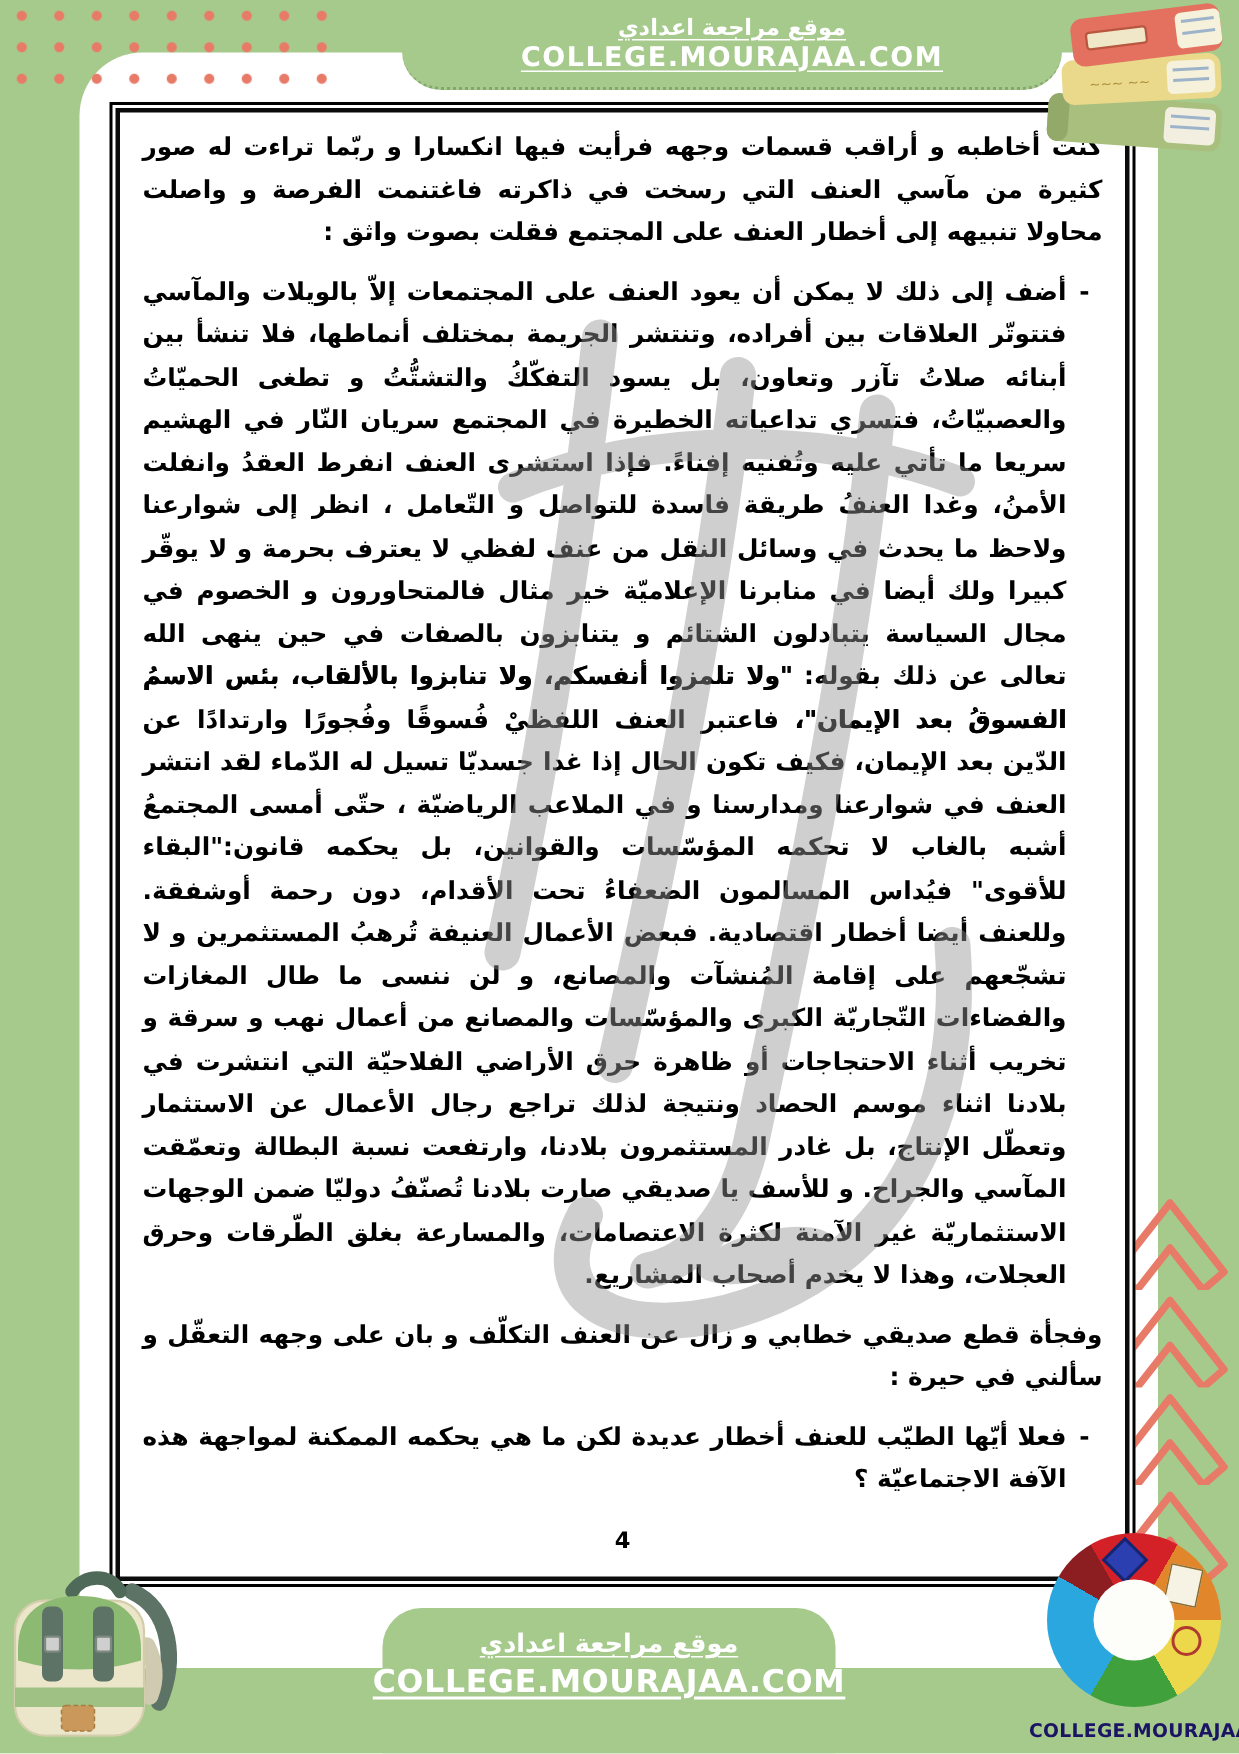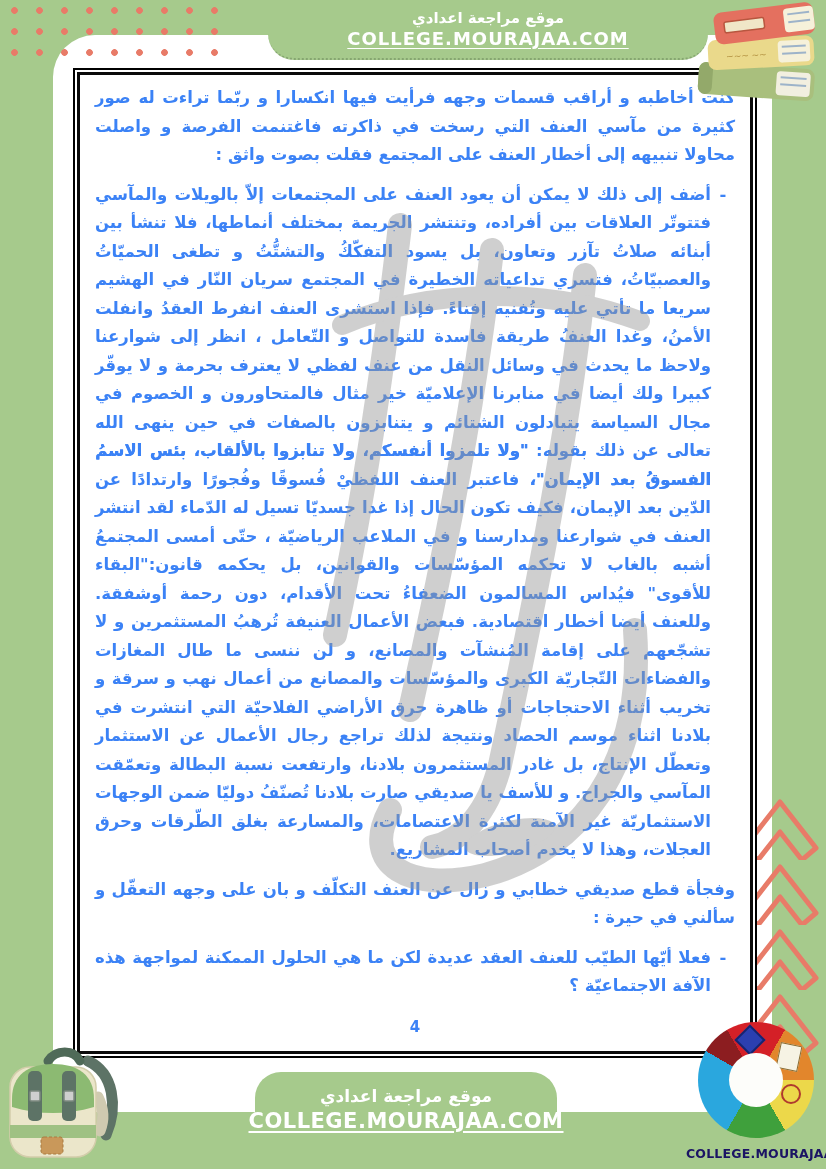--- a/index.html
+++ b/index.html
@@ -9,30 +9,30 @@
   .sheet{position:absolute;left:53px;top:35px;width:719px;height:1077px;background:#ffffff;
          border-radius:42px;}
   
   .dots{position:absolute;left:2px;top:0;width:230px;height:63px;
         background-image:radial-gradient(circle,#e87b68 3px,rgba(0,0,0,0) 3.7px);
         background-size:25px 21px;z-index:6;}
   
   .header-tab{position:absolute;left:268px;top:0;width:440px;height:58px;background:#a6ca8c;
         border-radius:0 0 26px 26px;display:flex;flex-direction:column;align-items:center;
         justify-content:center;gap:1px;z-index:5;border-bottom:2px dotted rgba(40,60,30,.25);}
-  .site-ar{color:#fff;font-weight:bold;font-size:15px;
+  .site-ar{color:#fff;font-weight:bold;font-size:15px;text-decoration:underline;
         text-underline-offset:3px;direction:rtl;}
   .site-url{color:#fff;font-weight:bold;font-size:18px;letter-spacing:1px;
         text-decoration:underline;text-underline-offset:3px;}
   
   .doc{position:absolute;left:73px;top:68px;width:684px;height:990px;background:#fff;
        border:2px solid #000;box-sizing:border-box;z-index:4;}
   .doc-inner{position:absolute;inset:2px;border:3px solid #0b0b0b;box-sizing:border-box;
        padding:9px 15px 0;overflow:hidden;}
-  .body-text{direction:rtl;text-align:justify;font-weight:bold;color:#3b82f6;
+  .body-text{direction:rtl;text-align:justify;font-weight:bold;color:#000000;
        font-size:16.5px;line-height:28.5px;}
   .para{margin:0 0 11px 0;}
   .dash-para{display:flex;}
   .dash-marker{flex:0 0 24px;text-align:center;}
   .dash-text{flex:1;}
   .quote-heavy{text-shadow:.4px 0 currentColor;}
   .page-num{text-align:center;direction:ltr;font-size:15px;font-weight:bold;margin-top:12px;}
   
   .watermark{position:absolute;inset:0;pointer-events:none;opacity:.45;}
   
@@ -112,21 +112,21 @@
             <span>أضف إلى ذلك لا يمكن أن يعود العنف على المجتمعات إلاّ بالويلات والمآسي فتتوتّر العلاقات بين أفراده، وتنتشر الجريمة بمختلف أنماطها، فلا تنشأ بين أبنائه صلاتُ تآزر وتعاون، بل يسود التفكّكُ والتشتُّتُ و تطغى الحميّاتُ والعصبيّاتُ، فتسري تداعياته الخطيرة في المجتمع سريان النّار في الهشيم سريعا ما تأتي عليه وتُفنيه إفناءً. فإذا استشرى العنف انفرط العقدُ وانفلت الأمنُ، وغدا العنفُ طريقة فاسدة للتواصل و التّعامل ، انظر إلى شوارعنا ولاحظ ما يحدث في وسائل النقل من عنف لفظي لا يعترف بحرمة و لا يوقّر كبيرا ولك أيضا في منابرنا الإعلاميّة خير مثال فالمتحاورون و الخصوم في مجال السياسة يتبادلون الشتائم و يتنابزون بالصفات في حين ينهى الله تعالى عن ذلك بقوله:</span>
             <span class="quote-heavy">"ولا تلمزوا أنفسكم، ولا تنابزوا بالألقاب، بئس الاسمُ الفسوقُ بعد الإيمان"،</span>
             <span>فاعتبر العنف اللفظيْ فُسوقًا وفُجورًا وارتدادًا عن الدّين بعد الإيمان، فكيف تكون الحال إذا غدا جسديّا تسيل له الدّماء لقد انتشر العنف في شوارعنا ومدارسنا و في الملاعب الرياضيّة ، حتّى أمسى المجتمعُ أشبه بالغاب لا تحكمه المؤسّسات والقوانين، بل يحكمه قانون:"البقاء للأقوى" فيُداس المسالمون الضعفاءُ تحت الأقدام، دون رحمة أوشفقة. وللعنف أيضا أخطار اقتصادية. فبعض الأعمال العنيفة تُرهبُ المستثمرين و لا تشجّعهم على إقامة المُنشآت والمصانع، و لن ننسى ما طال المغازات والفضاءات التّجاريّة الكبرى والمؤسّسات والمصانع من أعمال نهب و سرقة و تخريب أثناء الاحتجاجات أو ظاهرة حرق الأراضي الفلاحيّة التي انتشرت في بلادنا اثناء موسم الحصاد ونتيجة لذلك تراجع رجال الأعمال عن الاستثمار وتعطّل الإنتاج، بل غادر المستثمرون بلادنا، وارتفعت نسبة البطالة وتعمّقت المآسي والجراح. و للأسف يا صديقي صارت بلادنا تُصنّفُ دوليّا ضمن الوجهات الاستثماريّة غير الآمنة لكثرة الاعتصامات، والمسارعة بغلق الطّرقات وحرق العجلات، وهذا لا يخدم أصحاب المشاريع.</span>
           </div>
         </div>
 
         <p class="para">وفجأة قطع صديقي خطابي و زال عن العنف التكلّف و بان على وجهه التعقّل و سألني في حيرة :</p>
 
         <div class="para dash-para">
           <span class="dash-marker">-</span>
-          <div class="dash-text">فعلا أيّها الطيّب للعنف العقد عديدة لكن ما هي الحلول الممكنة لمواجهة هذه الآفة الاجتماعيّة ؟</div>
+          <div class="dash-text">فعلا أيّها الطيّب للعنف أخطار عديدة لكن ما هي يحكمه الممكنة لمواجهة هذه الآفة الاجتماعيّة ؟</div>
         </div>
 
         <div class="page-num">4</div>
       </div>
 
       <svg class="watermark" viewBox="0 0 684 990" width="684" height="990">
         <g stroke="#969696" stroke-width="24" fill="none" stroke-linecap="round">
           <path d="M320,150 C305,280 285,420 255,560"></path>
           <path d="M412,175 C398,300 372,450 330,635"></path>
           <path d="M505,200 C492,330 465,480 420,690 C408,738 382,766 352,772"></path>

